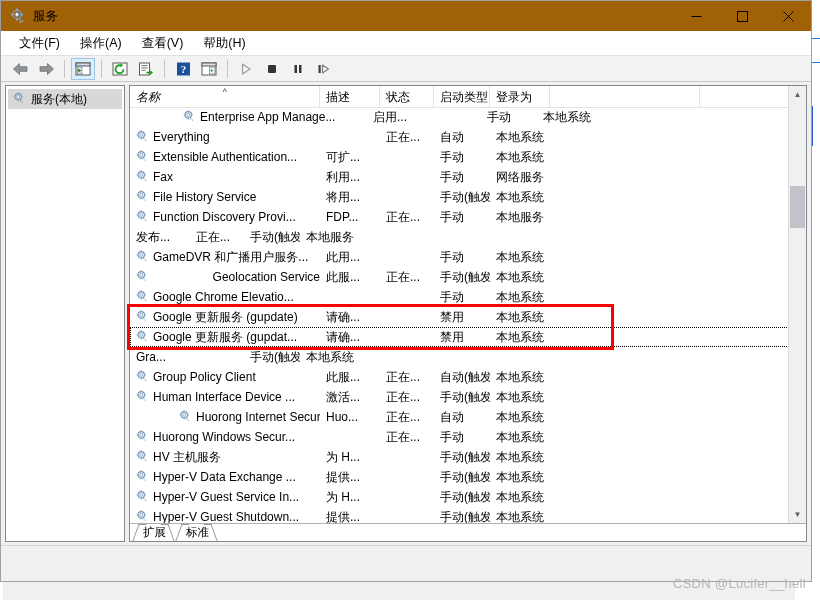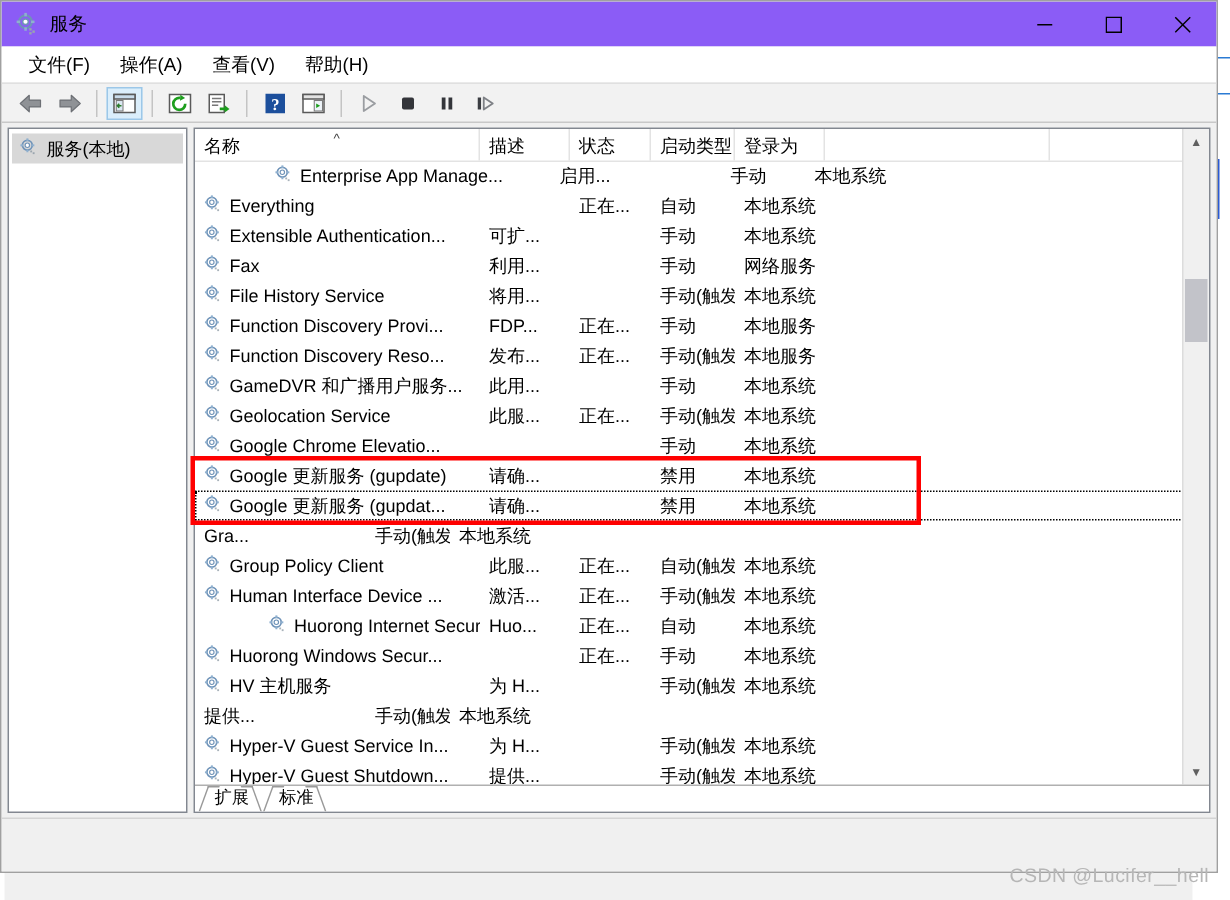--- a/index.html
+++ b/index.html
@@ -70,21 +70,21 @@
     border: 1px solid #a0a0a0;
     box-sizing: border-box;
     overflow: hidden;
   }
 
   
   .titlebar {
     position: absolute;
     top: 0; left: 0; right: 0;
     height: 30px;
-    background: #8b5cf6;
+    background: #a16207;
     display: flex;
     align-items: center;
   }
   .title-icon {
     margin-left: 8px;
     width: 18px; height: 18px;
     position: relative;
     flex: none;
   }
   .gear {
@@ -526,21 +526,21 @@
               </g>
             </svg>
           </span>
           <span>服务(本地)</span>
         </div>
       </div>
 
       <div class="right-pane">
 
         <div class="list-header">
-          <div class="hcell" style="width:190px;">
+          <div class="hcell" style="width:190px;font-style:italic;">
             <span>名称</span>
             <span class="sortmark">^</span>
           </div>
           <div class="hcell" style="width:60px;">描述</div>
           <div class="hcell" style="width:54px;">状态</div>
           <div class="hcell" style="width:56px;">启动类型</div>
           <div class="hcell" style="width:60px;">登录为</div>
           <div class="hcell" style="width:150px;"></div>
         </div>
 
@@ -677,37 +677,20 @@
                     </g>
                   </svg></span>
                 <span>Function Discovery Provi...</span>
               </div>
               <div class="cell" style="width: 60px;">FDP...</div>
               <div class="cell" style="width: 54px;">正在...</div>
               <div class="cell" style="width: 56px;">手动</div>
               <div class="cell" style="width: 60px;">本地服务</div>
             </div>
             <div class="row">
-              <div class="cell name" style="width: 190px;">
-                <span class="gear"><svg width="14" height="14" viewBox="0 0 18 18">
-                    <circle cx="8" cy="7.5" r="4.2" fill="none" stroke="#6f93b8" stroke-width="1.5"></circle>
-                    <circle cx="8" cy="7.5" r="1.9" fill="#ffffff" stroke="#6f93b8" stroke-width="1"></circle>
-                    <g fill="#8fb0cf">
-                      <rect x="7.2" y="1.6" width="1.7" height="2.3"></rect>
-                      <rect x="7.2" y="11.2" width="1.7" height="2.3"></rect>
-                      <rect x="2.1" y="6.7" width="2.3" height="1.7"></rect>
-                      <rect x="11.7" y="6.7" width="2.3" height="1.7"></rect>
-                    </g>
-                    <g fill="#a8b2ba">
-                      <rect x="10.5" y="12" width="1.6" height="1.6"></rect>
-                      <rect x="12.6" y="13.5" width="1.6" height="1.6"></rect>
-                    </g>
-                  </svg></span>
-                <span>Function Discovery Reso...</span>
-              </div>
               <div class="cell" style="width: 60px;">发布...</div>
               <div class="cell" style="width: 54px;">正在...</div>
               <div class="cell" style="width: 56px;">手动(触发...</div>
               <div class="cell" style="width: 60px;">本地服务</div>
             </div>
             <div class="row">
               <div class="cell name" style="width: 190px;">
                 <span class="gear"><svg width="14" height="14" viewBox="0 0 18 18">
                     <circle cx="8" cy="7.5" r="4.2" fill="none" stroke="#6f93b8" stroke-width="1.5"></circle>
                     <circle cx="8" cy="7.5" r="1.9" fill="#ffffff" stroke="#6f93b8" stroke-width="1"></circle>
@@ -723,21 +706,21 @@
                     </g>
                   </svg></span>
                 <span>GameDVR 和广播用户服务...</span>
               </div>
               <div class="cell" style="width: 60px;">此用...</div>
               <div class="cell" style="width: 54px;"></div>
               <div class="cell" style="width: 56px;">手动</div>
               <div class="cell" style="width: 60px;">本地系统</div>
             </div>
             <div class="row">
-              <div class="cell name" style="width: 190px;">
+              <div class="cell name" style="width: 190px; justify-content: space-between;">
                 <span class="gear"><svg width="14" height="14" viewBox="0 0 18 18">
                     <circle cx="8" cy="7.5" r="4.2" fill="none" stroke="#6f93b8" stroke-width="1.5"></circle>
                     <circle cx="8" cy="7.5" r="1.9" fill="#ffffff" stroke="#6f93b8" stroke-width="1"></circle>
                     <g fill="#8fb0cf">
                       <rect x="7.2" y="1.6" width="1.7" height="2.3"></rect>
                       <rect x="7.2" y="11.2" width="1.7" height="2.3"></rect>
                       <rect x="2.1" y="6.7" width="2.3" height="1.7"></rect>
                       <rect x="11.7" y="6.7" width="2.3" height="1.7"></rect>
                     </g>
                     <g fill="#a8b2ba">
@@ -936,20 +919,37 @@
                     </g>
                   </svg></span>
                 <span>HV 主机服务</span>
               </div>
               <div class="cell" style="width: 60px;">为 H...</div>
               <div class="cell" style="width: 54px;"></div>
               <div class="cell" style="width: 56px;">手动(触发...</div>
               <div class="cell" style="width: 60px;">本地系统</div>
             </div>
             <div class="row">
+              <div class="cell name" style="width: 190px;">
+                <span class="gear"><svg width="14" height="14" viewBox="0 0 18 18">
+                    <circle cx="8" cy="7.5" r="4.2" fill="none" stroke="#6f93b8" stroke-width="1.5"></circle>
+                    <circle cx="8" cy="7.5" r="1.9" fill="#ffffff" stroke="#6f93b8" stroke-width="1"></circle>
+                    <g fill="#8fb0cf">
+                      <rect x="7.2" y="1.6" width="1.7" height="2.3"></rect>
+                      <rect x="7.2" y="11.2" width="1.7" height="2.3"></rect>
+                      <rect x="2.1" y="6.7" width="2.3" height="1.7"></rect>
+                      <rect x="11.7" y="6.7" width="2.3" height="1.7"></rect>
+                    </g>
+                    <g fill="#a8b2ba">
+                      <rect x="10.5" y="12" width="1.6" height="1.6"></rect>
+                      <rect x="12.6" y="13.5" width="1.6" height="1.6"></rect>
+                    </g>
+                  </svg></span>
+                <span>Hyper-V Data Exchange ...</span>
+              </div>
               <div class="cell" style="width: 60px;">提供...</div>
               <div class="cell" style="width: 54px;"></div>
               <div class="cell" style="width: 56px;">手动(触发...</div>
               <div class="cell" style="width: 60px;">本地系统</div>
             </div>
             <div class="row">
               <div class="cell name" style="width: 190px;">
                 <span class="gear"><svg width="14" height="14" viewBox="0 0 18 18">
                     <circle cx="8" cy="7.5" r="4.2" fill="none" stroke="#6f93b8" stroke-width="1.5"></circle>
                     <circle cx="8" cy="7.5" r="1.9" fill="#ffffff" stroke="#6f93b8" stroke-width="1"></circle>

